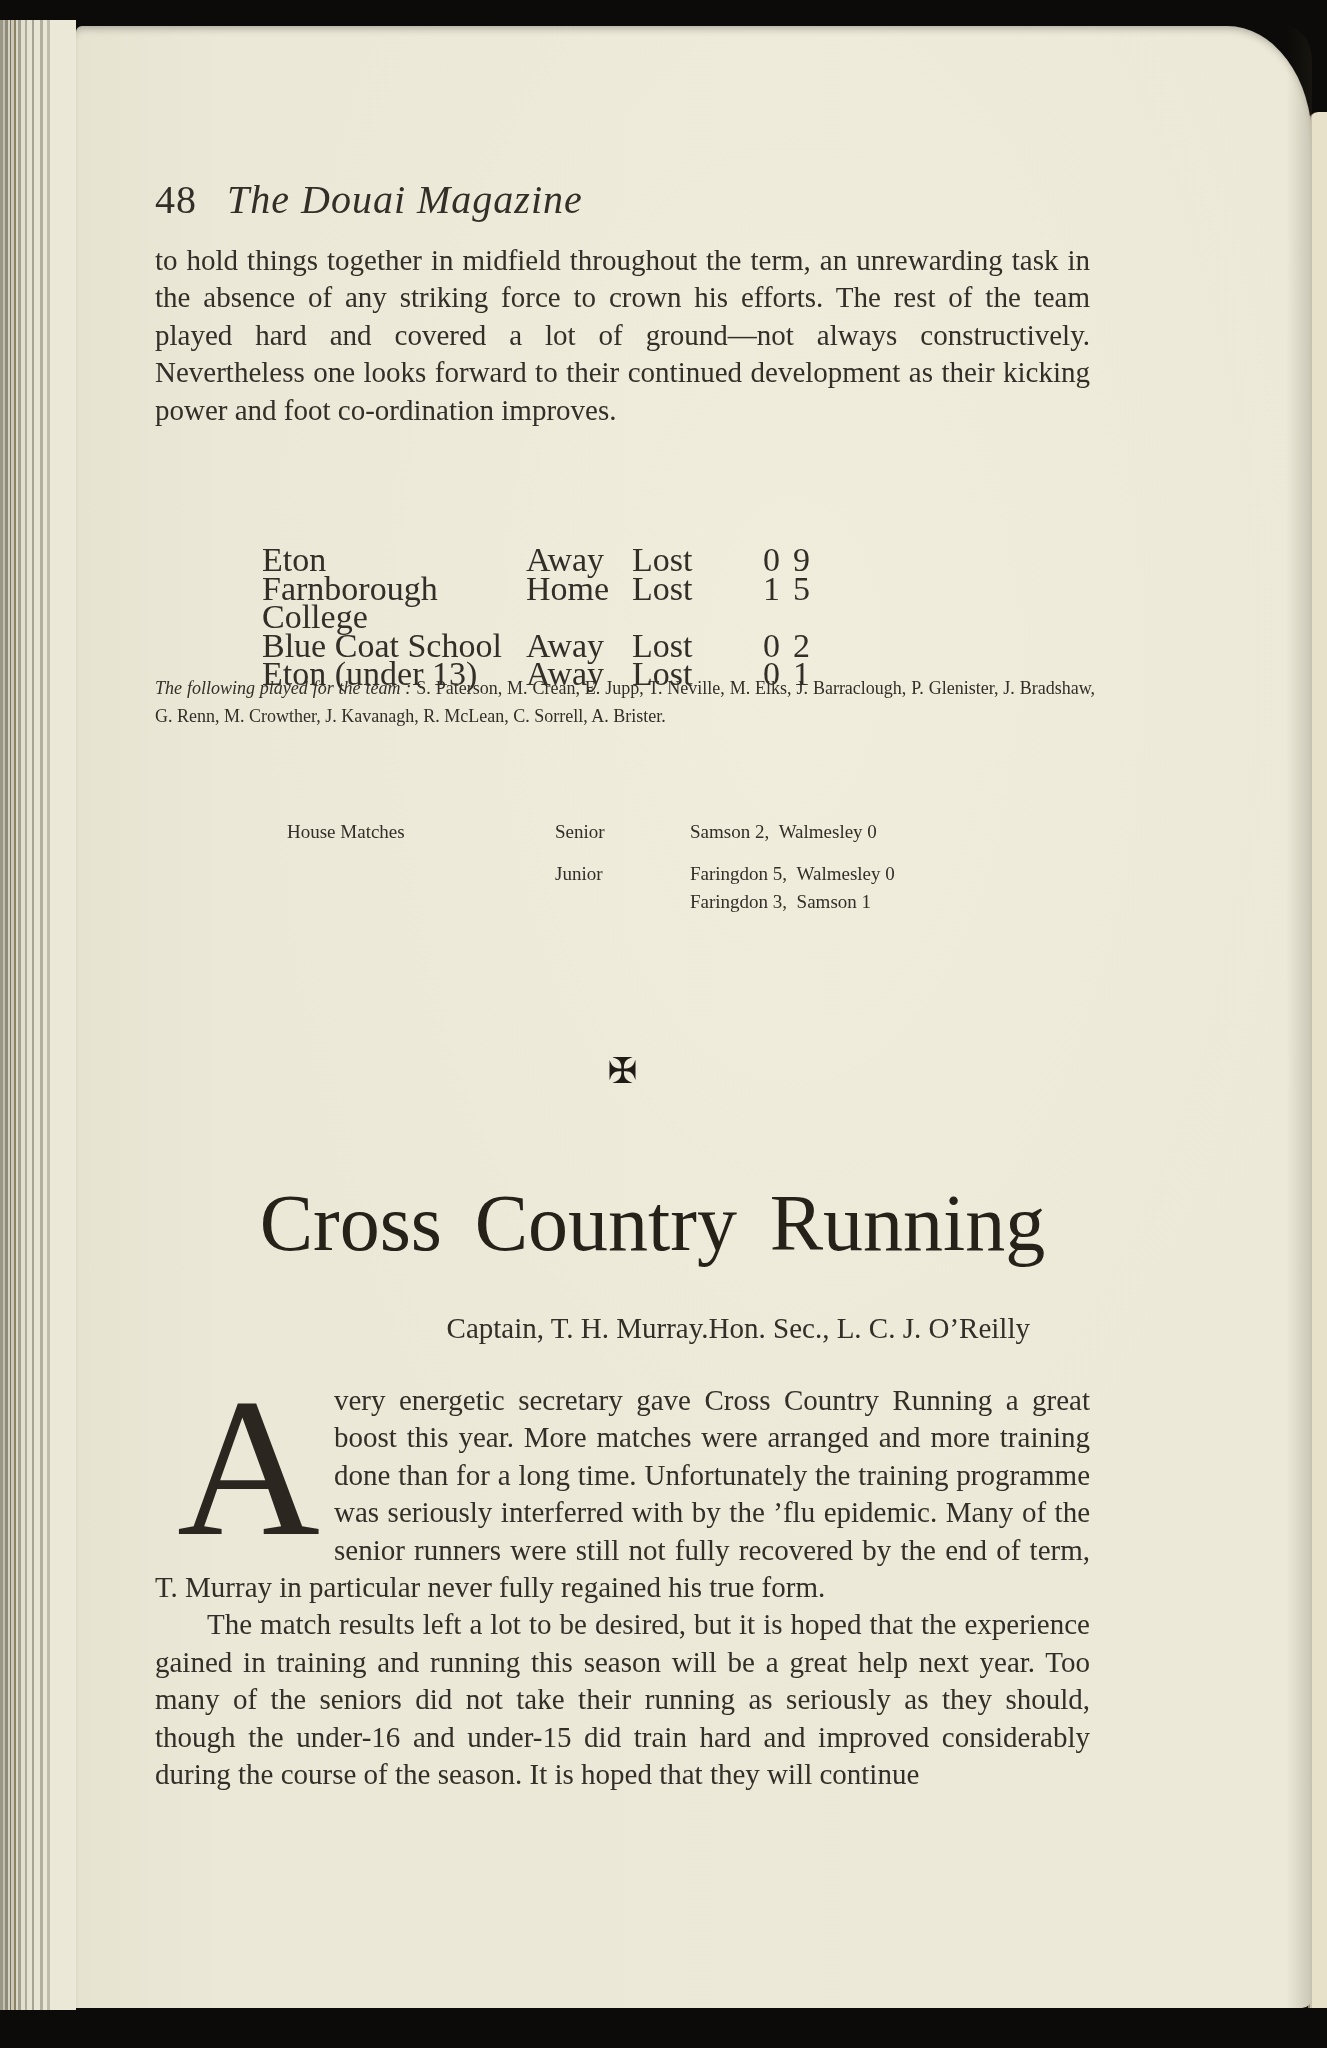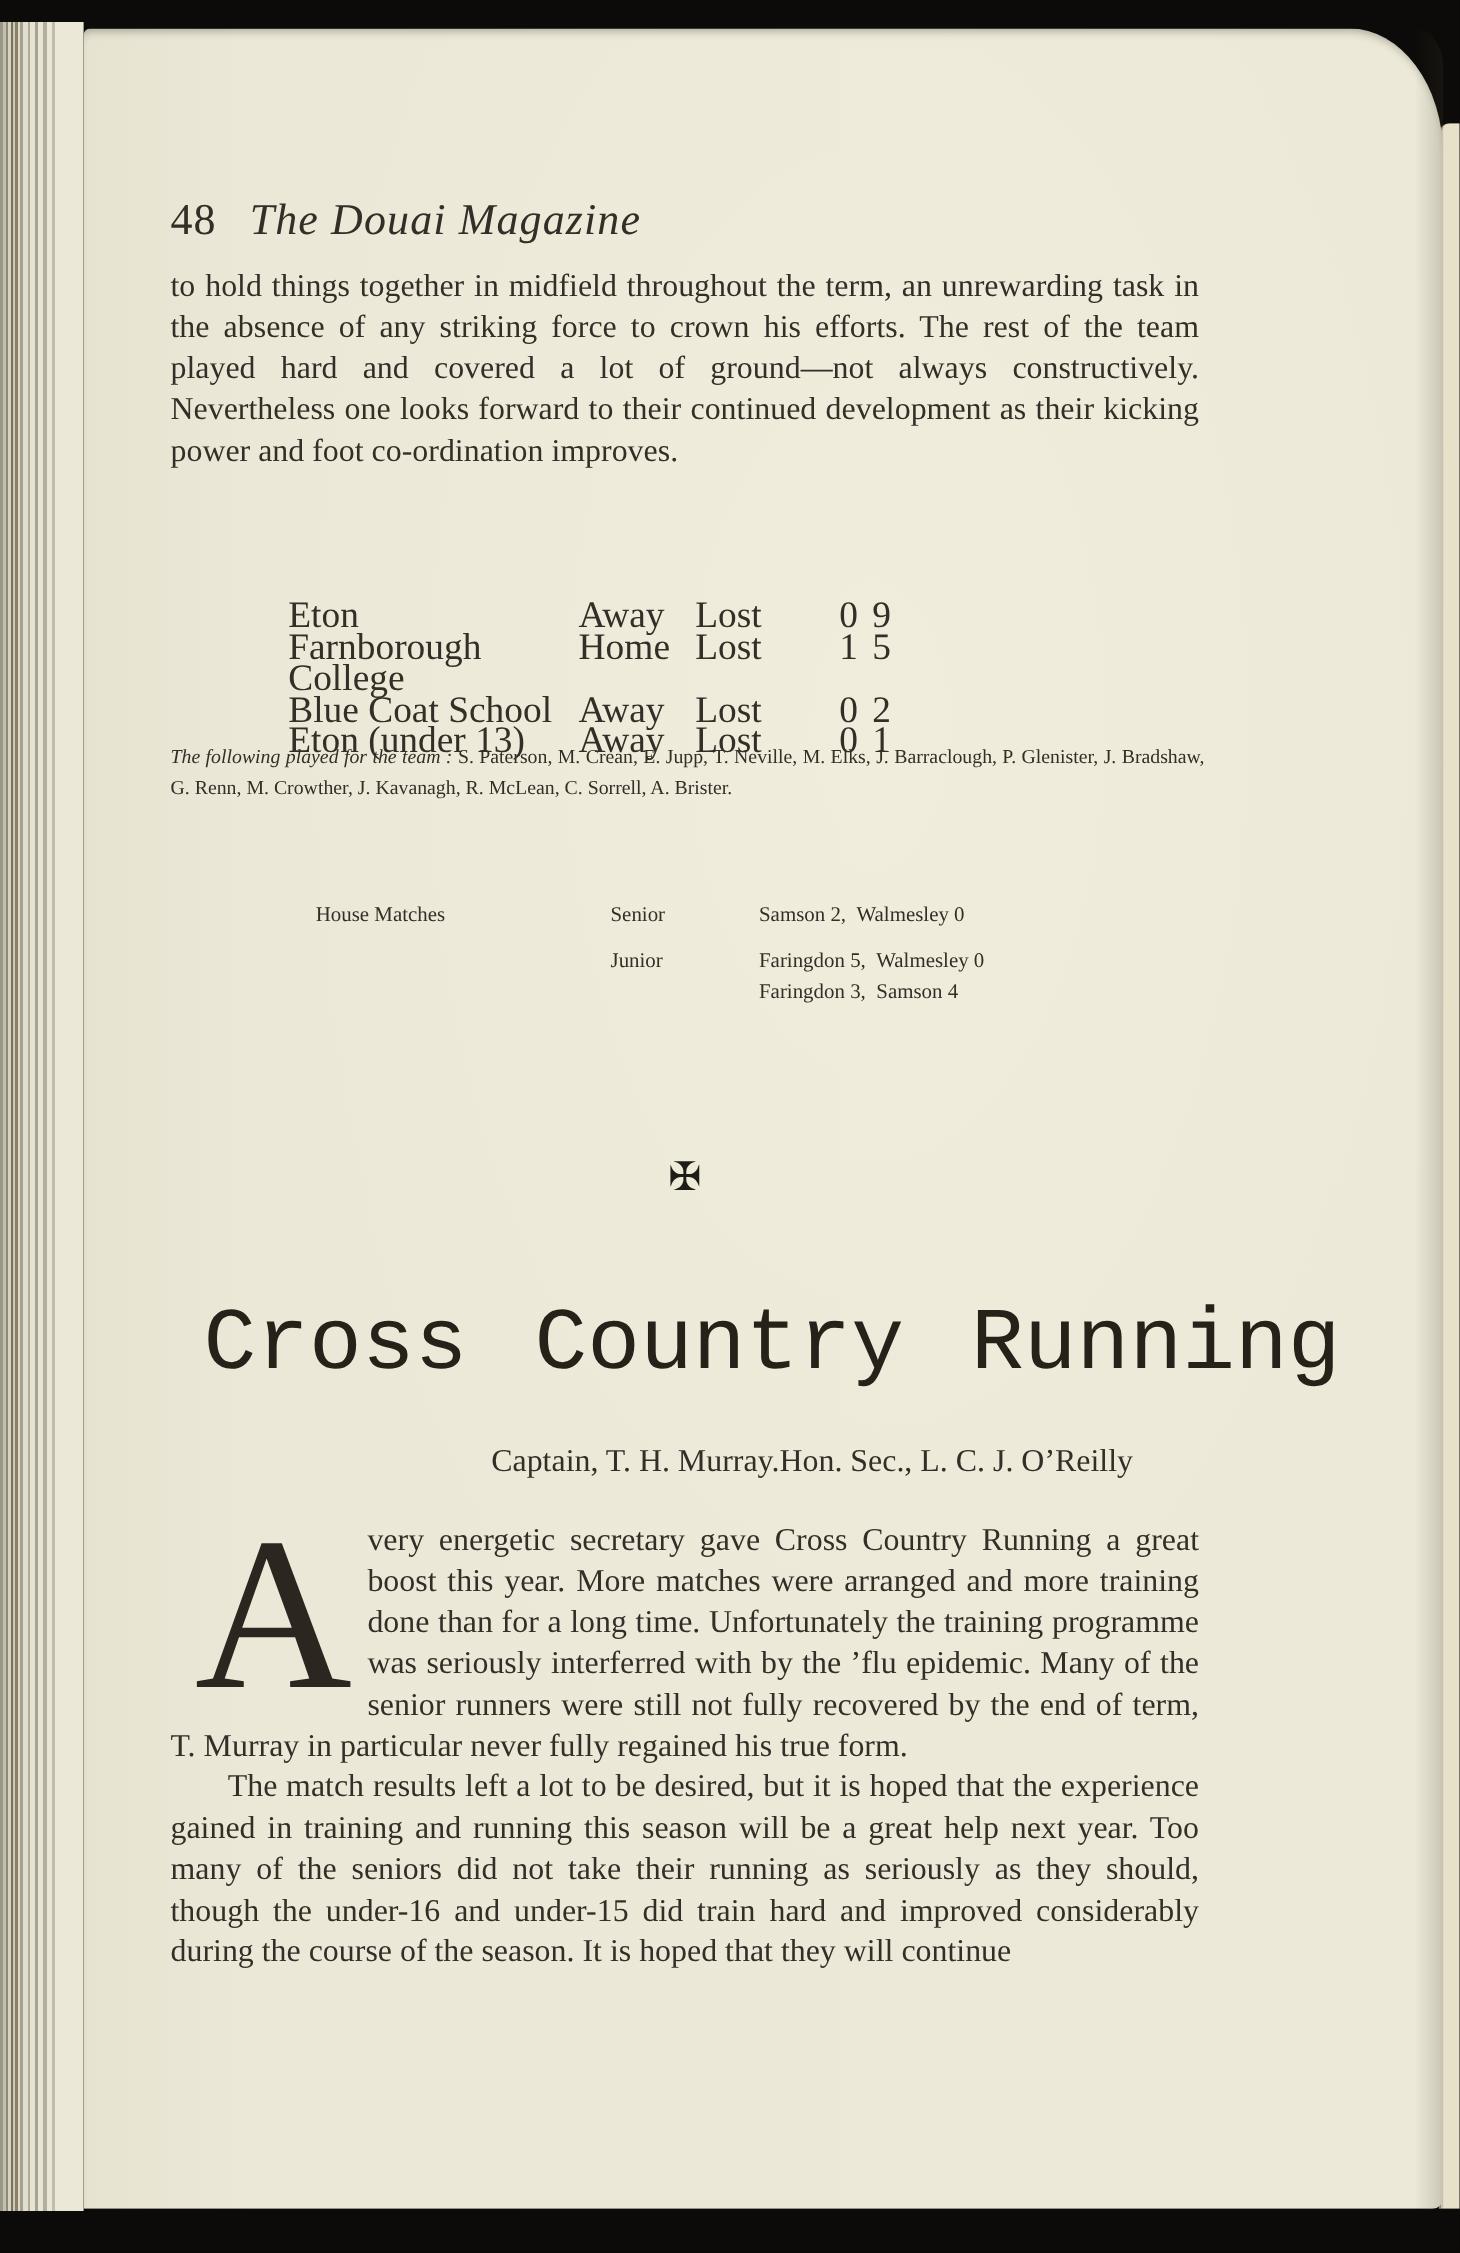--- a/index.html
+++ b/index.html
@@ -89,21 +89,21 @@
   .hm-row { display: grid; grid-template-columns: 268px 135px auto; line-height: 28.6px; white-space: nowrap; }
   .hm-gap { margin-top: 13px; }
 
   .ornament {
     left: 155px; top: 1050px; width: 935px; text-align: center;
     font-family: "DejaVu Sans", sans-serif; font-size: 36px; color: #1f1c16;
   }
 
   .title {
     left: 185px; top: 1178px; width: 935px; text-align: center;
-    font-family: Liberation Mono, monospace;
+    font-family: Liberation Serif, serif;
     font-size: 80px; font-weight: normal; color: #262219;
     word-spacing: 0.16em; margin: 0; white-space: nowrap;
   }
 
   .byline {
     left: 155px; top: 1312px; width: 935px;
     display: flex; justify-content: flex-end;
     padding-left: 106px; padding-right: 60px; box-sizing: border-box;
     font-size: 29px; white-space: nowrap;
   }
@@ -182,21 +182,21 @@
       <span class="hm-c3">Samson 2, Walmesley 0</span>
     </div>
     <div class="hm-row hm-gap">
       <span class="hm-c1"></span>
       <span class="hm-c2">Junior</span>
       <span class="hm-c3">Faringdon 5, Walmesley 0</span>
     </div>
     <div class="hm-row">
       <span class="hm-c1"></span>
       <span class="hm-c2"></span>
-      <span class="hm-c3">Faringdon 3, Samson 4</span>
+      <span class="hm-c3">Faringdon 3, Samson 1</span>
     </div>
   </div>
 
   <div class="block ornament">
     <span>✠</span>
   </div>
 
   <h1 class="block title">Cross Country Running</h1>
 
   <div class="block byline">

